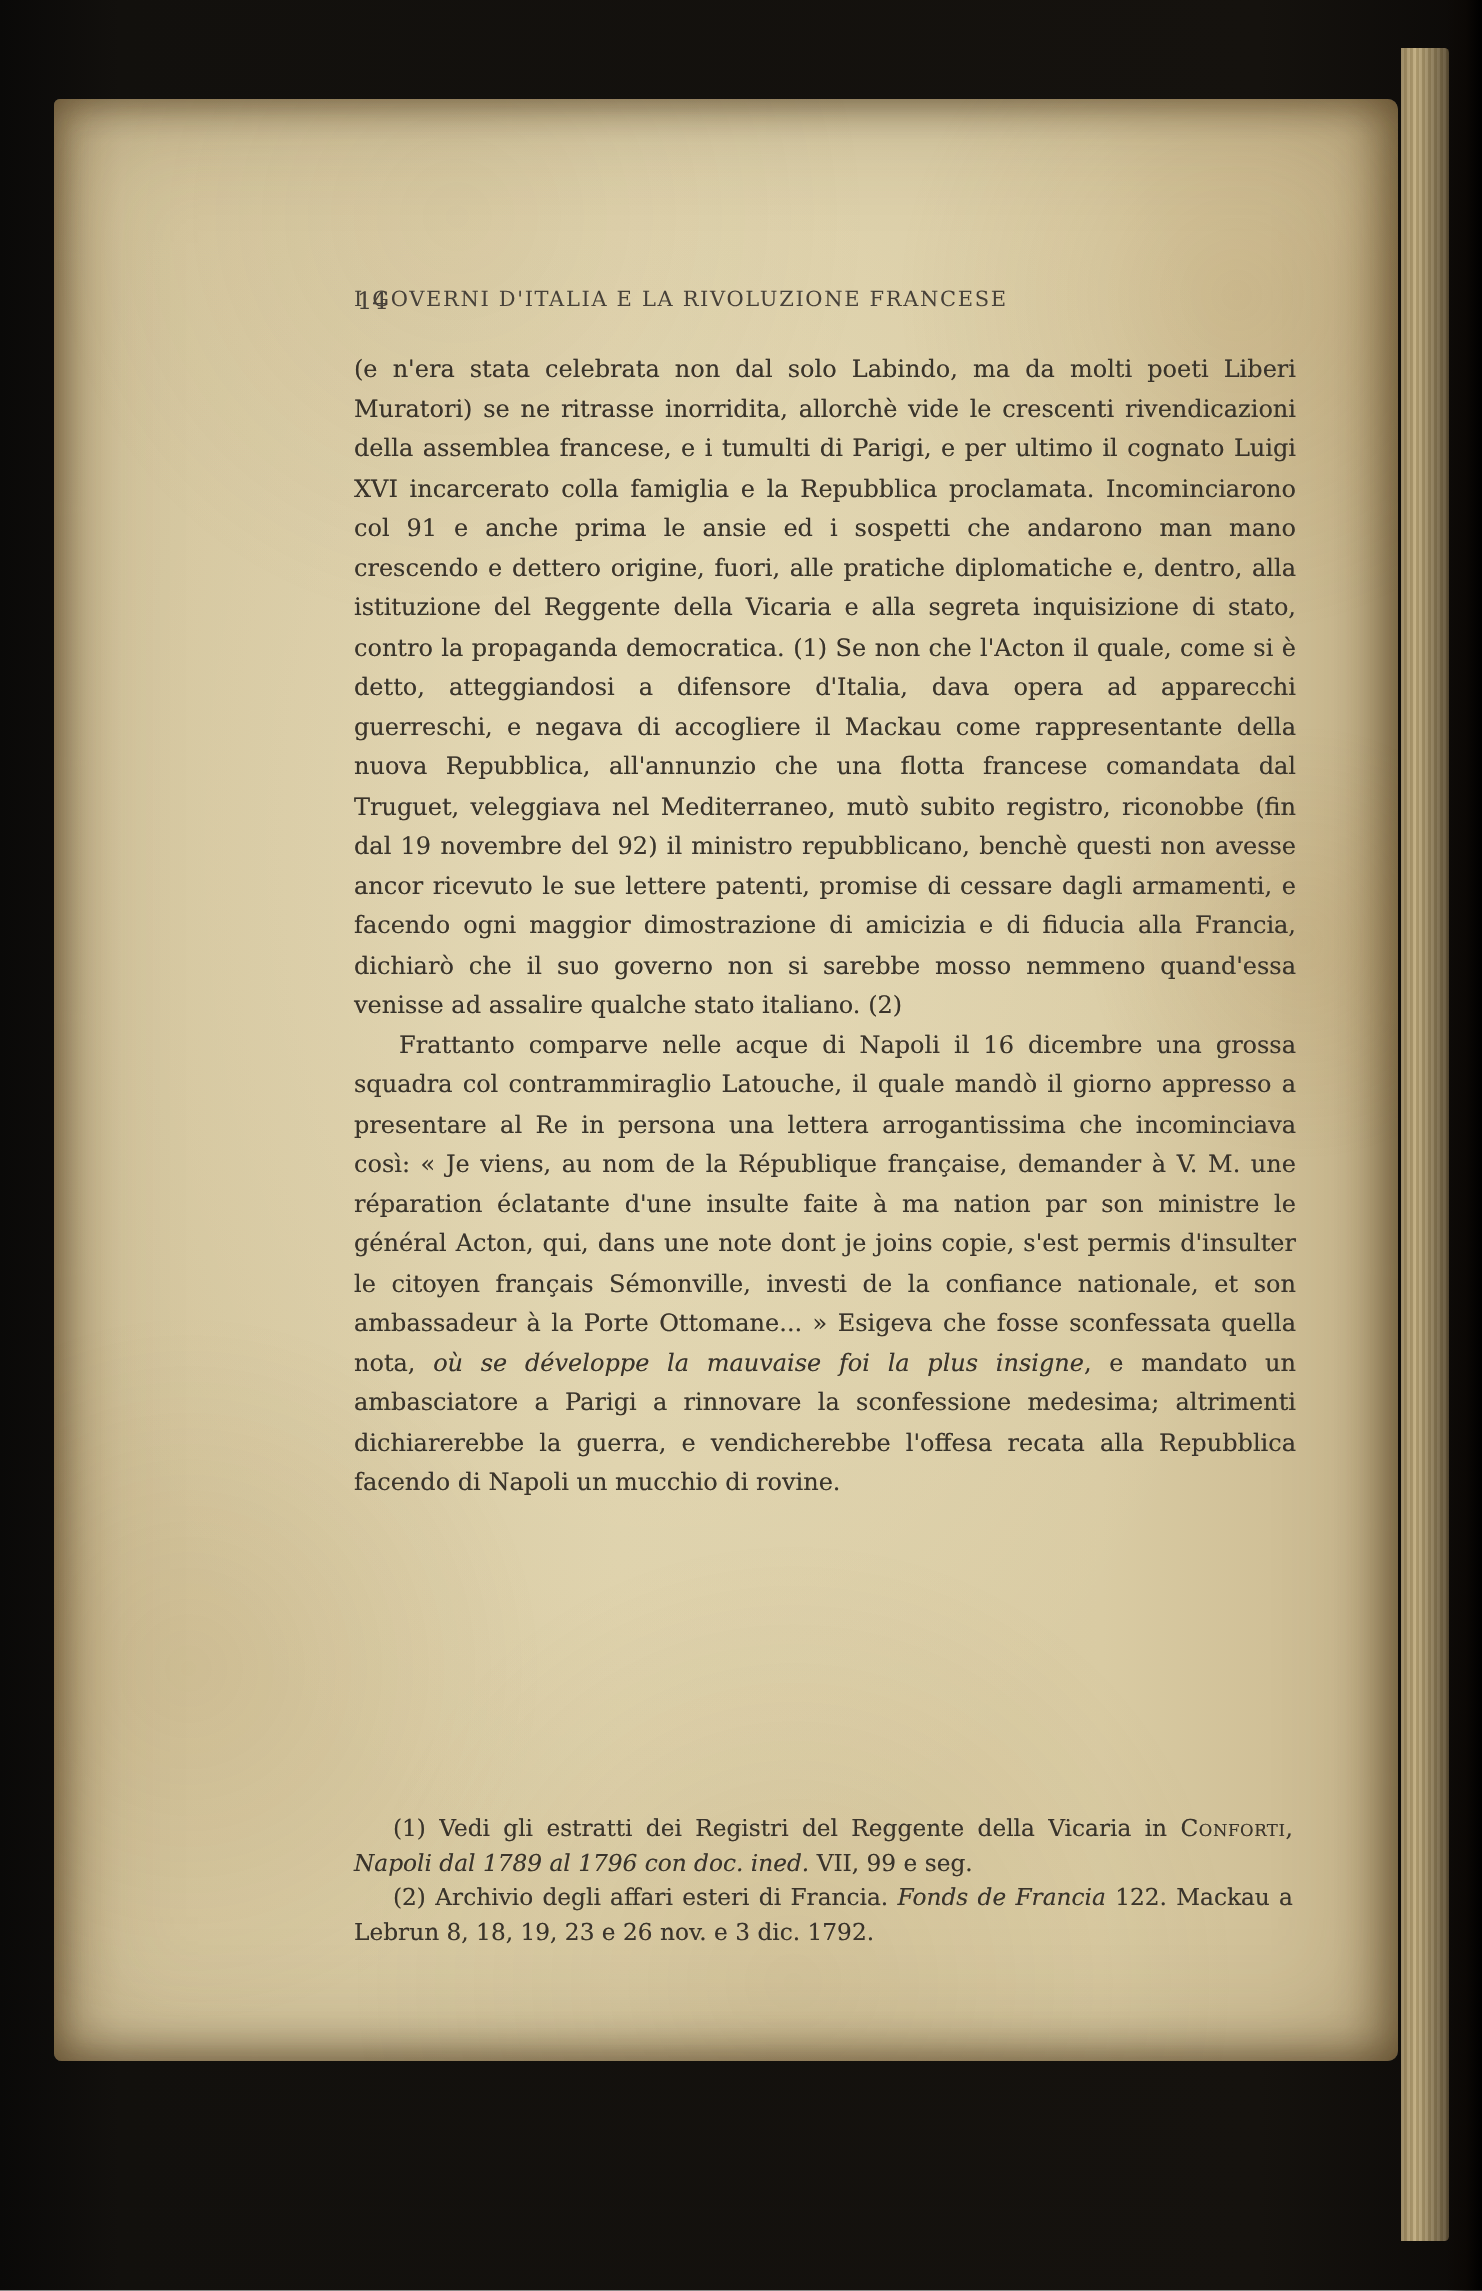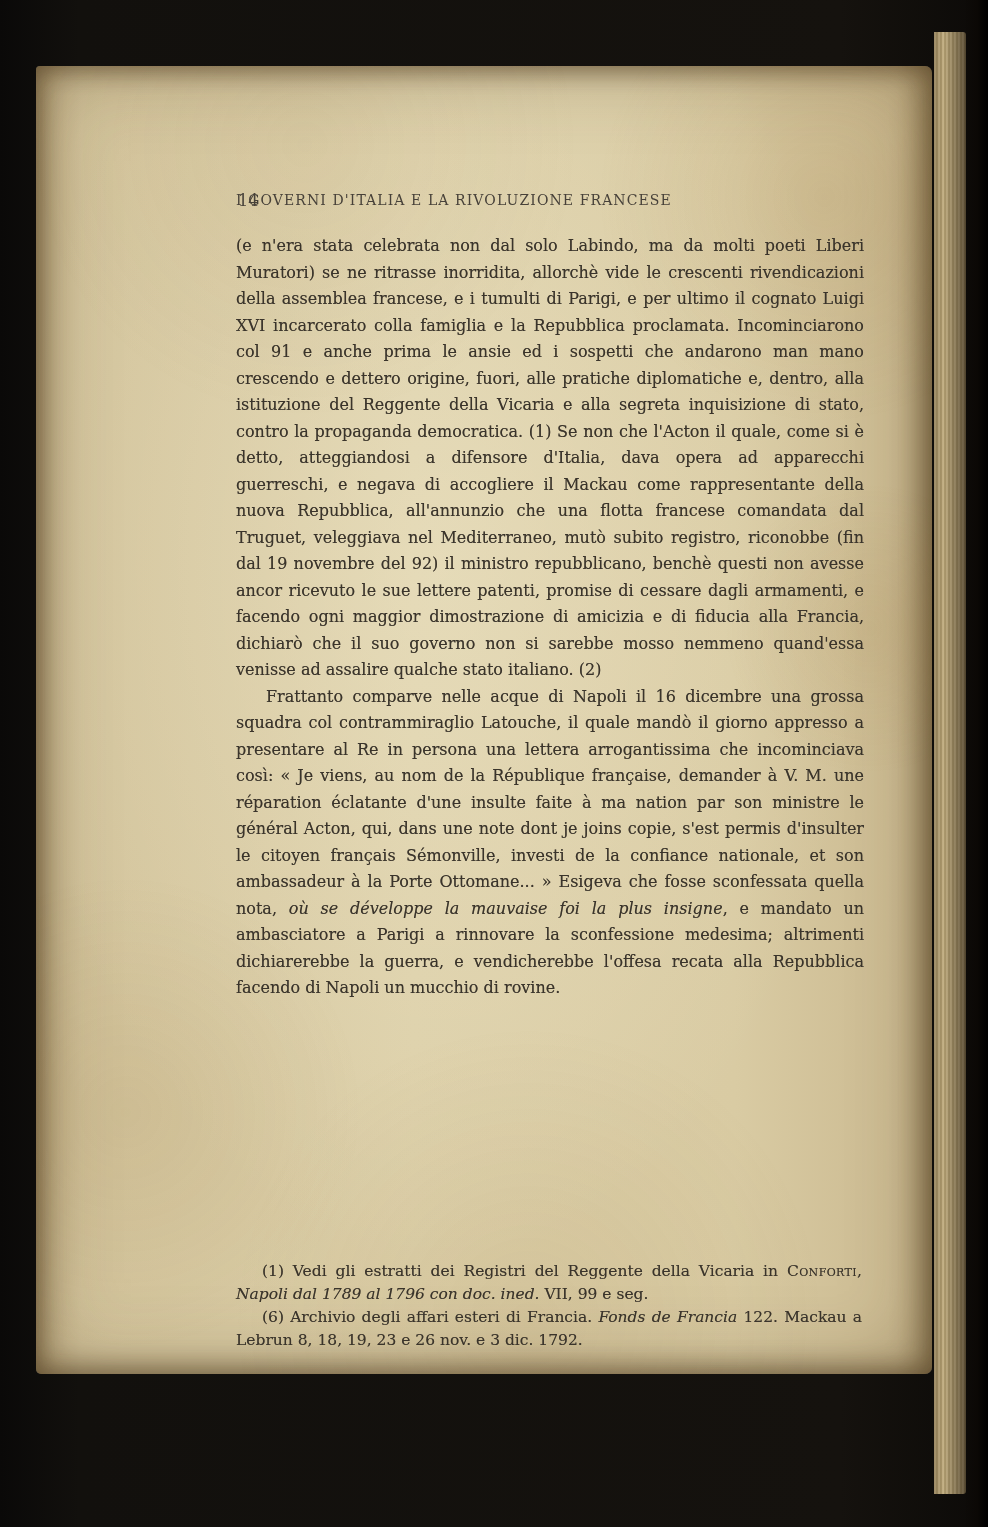--- a/index.html
+++ b/index.html
@@ -88,21 +88,21 @@
     line-height: 26.5px;
     text-align: justify;
     text-shadow: 0 0 0.4px rgba(58, 52, 43, 0.55);
   }
   .para { margin: 0; }
   .para.indent { text-indent: 30px; }
 
   .footnotes {
     position: absolute;
     left: 0; right: 2px;
-    top: 1068px;
+    top: 1016px;
     font-size: 15.5px;
     line-height: 23px;
     text-align: justify;
     text-shadow: 0 0 0.4px rgba(58, 52, 43, 0.5);
   }
   .footnotes p { margin: 0; text-indent: 26px; }
 
   .it { font-style: italic; }
   .sc { font-variant: small-caps; letter-spacing: 0.4px; }
 </style>
@@ -122,21 +122,21 @@
       <div class="body-text">
         <p class="para"><span>(e n'era stata celebrata non dal solo Labindo, ma da molti poeti Liberi Muratori) se ne ritrasse inorridita, allorchè vide le crescenti rivendicazioni della assemblea francese, e i tumulti di Parigi, e per ultimo il cognato Luigi XVI incarcerato colla famiglia e la Repubblica proclamata. Incominciarono col 91 e anche prima le ansie ed i sospetti che andarono man mano crescendo e dettero origine, fuori, alle pratiche diplomatiche e, dentro, alla istituzione del Reggente della Vicaria e alla segreta inquisizione di stato, contro la propaganda democratica. (1) Se non che l'Acton il quale, come si è detto, atteggiandosi a difensore d'Italia, dava opera ad apparecchi guerreschi, e negava di accogliere il Mackau come rappresentante della nuova Repubblica, all'annunzio che una flotta francese comandata dal Truguet, veleggiava nel Mediterraneo, mutò subito registro, riconobbe (fin dal 19 novembre del 92) il ministro repubblicano, benchè questi non avesse ancor ricevuto le sue lettere patenti, promise di cessare dagli armamenti, e facendo ogni maggior dimostrazione di amicizia e di fiducia alla Francia, dichiarò che il suo governo non si sarebbe mosso nemmeno quand'essa venisse ad assalire qualche stato italiano. (2)</span></p>
 
         <p class="para indent"><span>Frattanto comparve nelle acque di Napoli il 16 dicembre una grossa squadra col contrammiraglio Latouche, il quale mandò il giorno appresso a presentare al Re in persona una lettera arrogantissima che incominciava così: « Je viens, au nom de la République française, demander à V. M. une réparation éclatante d'une insulte faite à ma nation par son ministre le général Acton, qui, dans une note dont je joins copie, s'est permis d'insulter le citoyen français Sémonville, investi de la confiance nationale, et son ambassadeur à la Porte Ottomane... » Esigeva che fosse sconfessata quella nota, </span><span class="it">où se développe la mauvaise foi la plus insigne</span><span>, e mandato un ambasciatore a Parigi a rinnovare la sconfessione medesima; altrimenti dichiarerebbe la guerra, e vendicherebbe l'offesa recata alla Repubblica facendo di Napoli un mucchio di rovine.</span></p>
 
       </div>
 
       <div class="footnotes">
         <p><span>(1) Vedi gli estratti dei Registri del Reggente della Vicaria in </span><span class="sc">Conforti</span><span>, </span><span class="it">Napoli dal 1789 al 1796 con doc. ined.</span><span> VII, 99 e seg.</span></p>
 
-        <p><span>(6) Archivio degli affari esteri di Francia. </span><span class="it">Fonds de Francia</span><span> 122. Mackau a Lebrun 8, 18, 19, 23 e 26 nov. e 3 dic. 1792.</span></p>
+        <p><span>(2) Archivio degli affari esteri di Francia. </span><span class="it">Fonds de Francia</span><span> 122. Mackau a Lebrun 8, 18, 19, 23 e 26 nov. e 3 dic. 1792.</span></p>
       </div>
 
     </div>
   </div>
 
   <div class="page-edges"></div>
   <div class="gutter"></div>
 
 </div>
 

